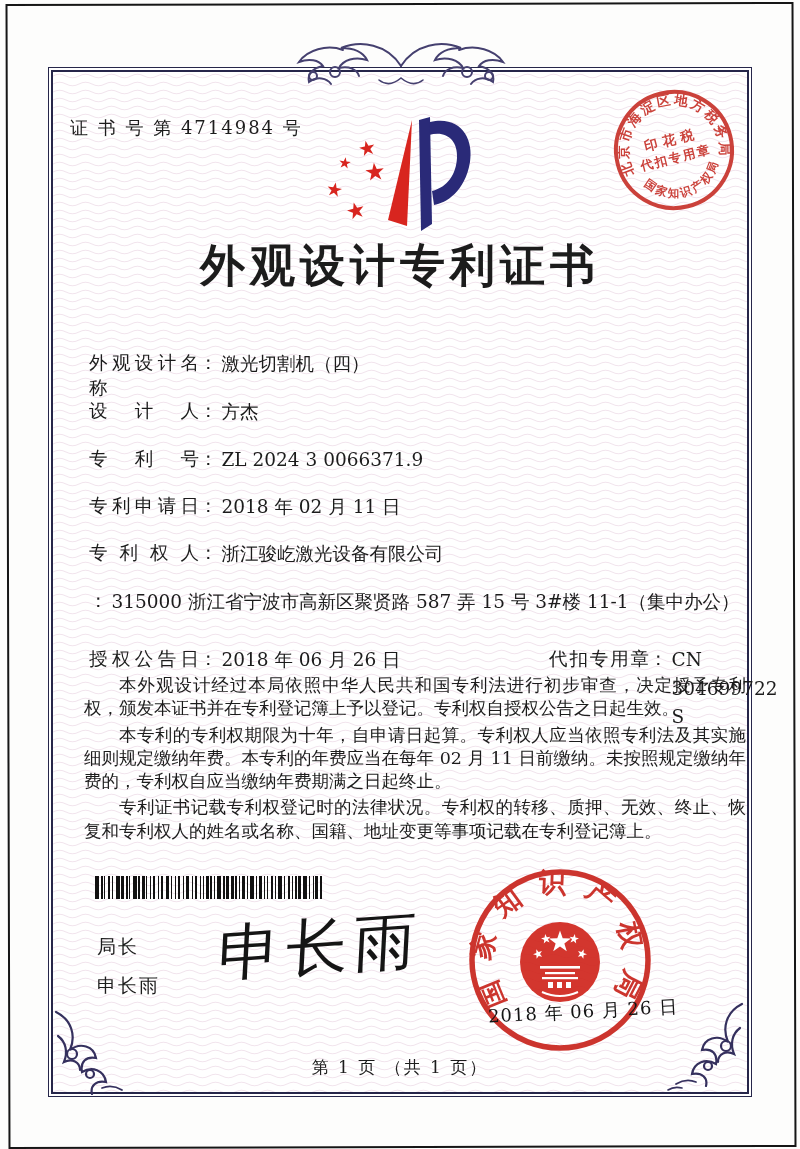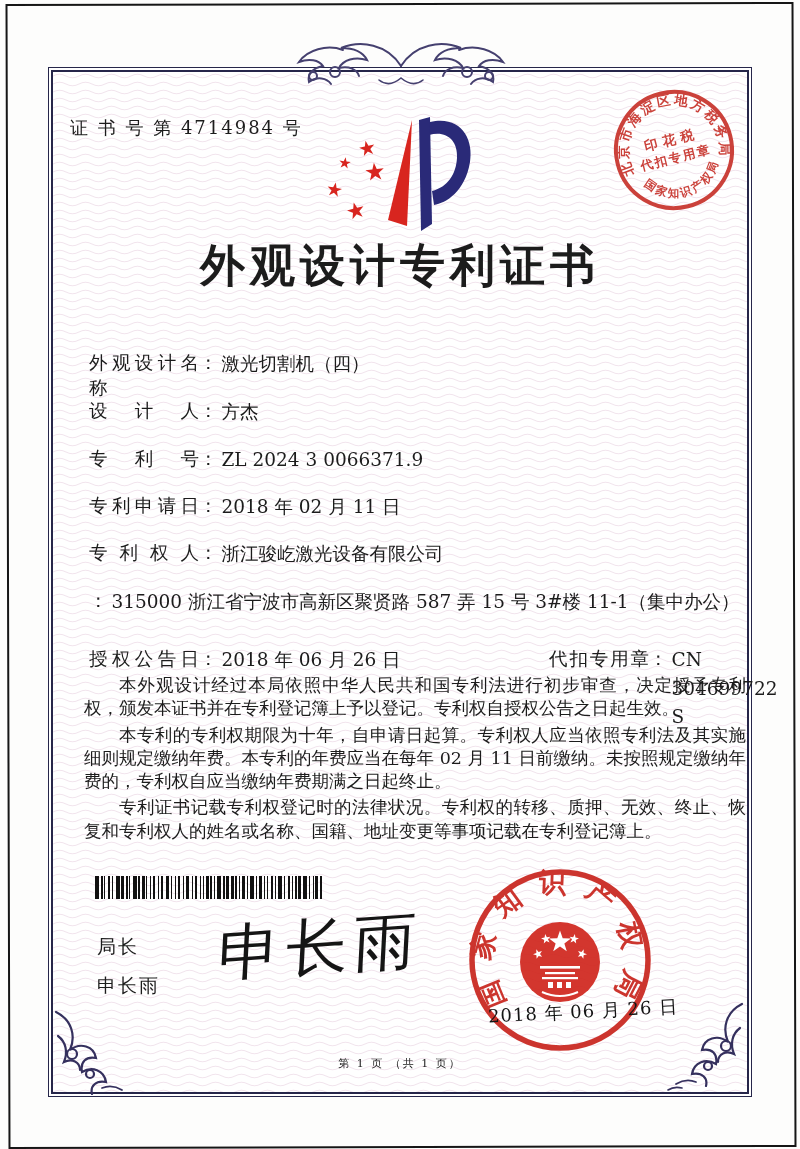--- a/index.html
+++ b/index.html
@@ -52,21 +52,21 @@
     transform:rotate(-4deg) skewX(-7deg);
     font-weight:400;white-space:nowrap;
   }
   .seal-main{position:absolute;left:466px;top:866px;width:188px;height:188px;mix-blend-mode:multiply;opacity:.92;}
   .seal-date{
     position:absolute;left:488px;top:1000px;width:170px;
     font-size:18px;letter-spacing:1px;transform:rotate(-3deg);
     color:#141414;white-space:nowrap;z-index:6;
   }
   .seal-tax{position:absolute;left:610px;top:86px;width:128px;height:128px;transform:rotate(-14deg);mix-blend-mode:multiply;opacity:.88;}
-  .footer{position:absolute;left:0;right:0;top:1056px;text-align:center;font-size:11px;letter-spacing:2px;}
+  .footer{position:absolute;left:0;right:0;top:1056px;text-align:center;font-size:17px;letter-spacing:2px;}
 </style>
 </head>
 <body>
 
 <div class="scan-edge"></div>
 
 <div class="frame">
   <svg class="guilloche" xmlns="http://www.w3.org/2000/svg">
     <defs>
       <pattern id="wave" width="26" height="8" patternUnits="userSpaceOnUse">

